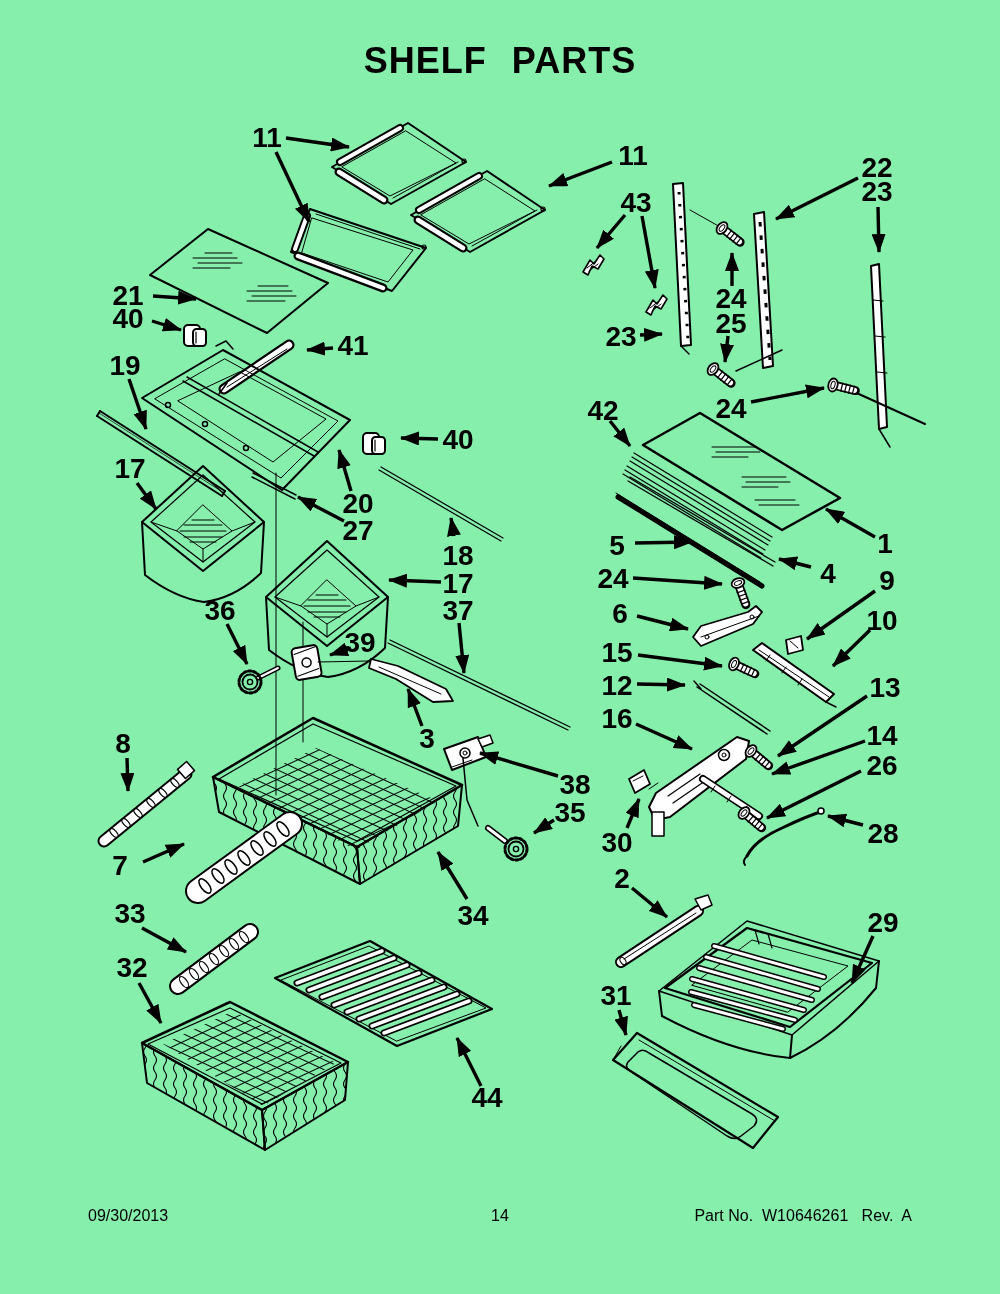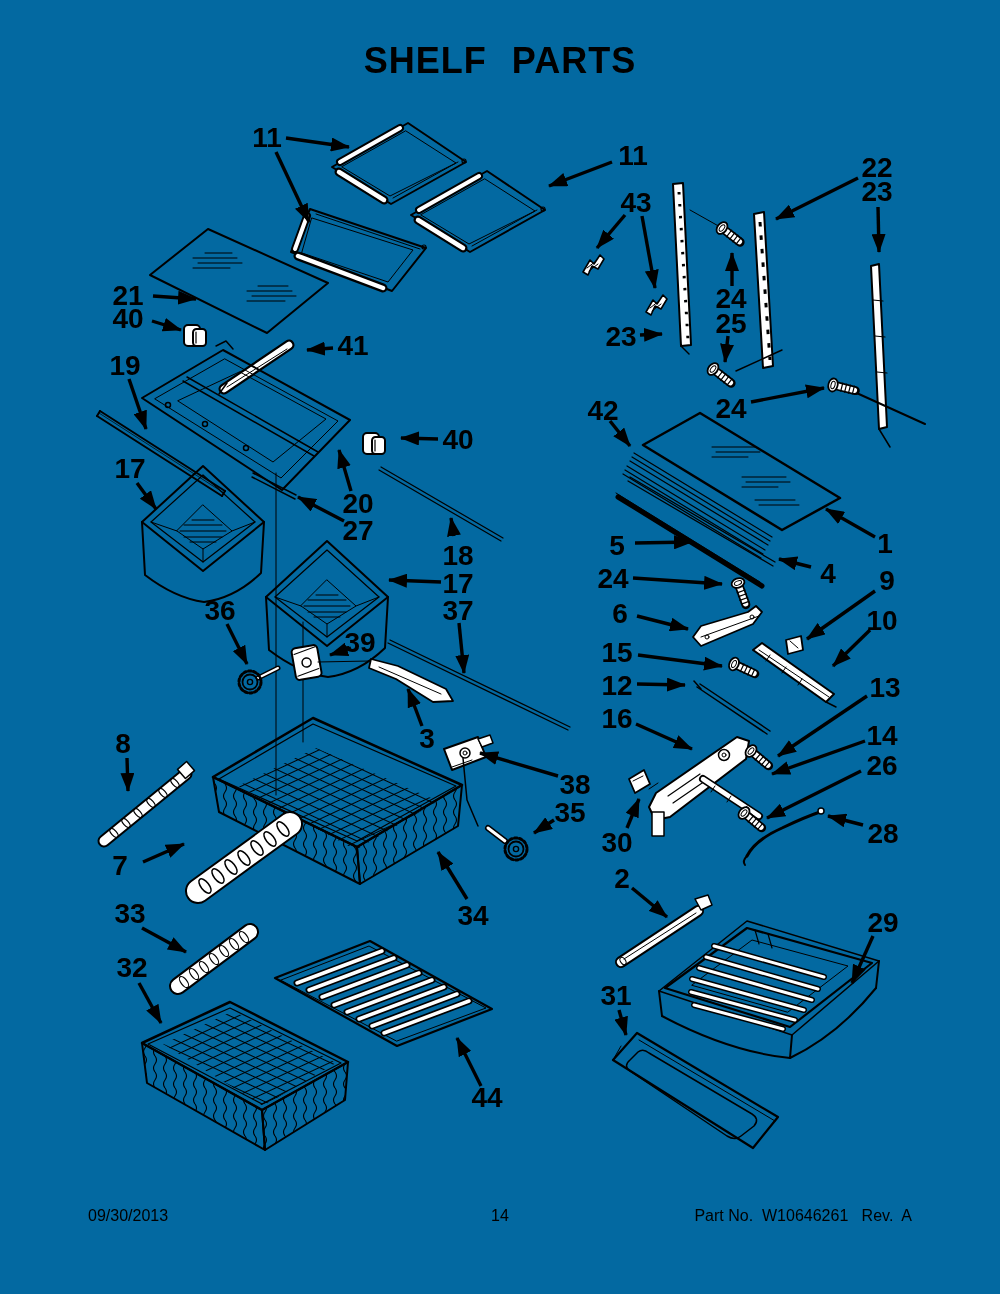--- a/index.html
+++ b/index.html
@@ -1,16 +1,16 @@
 <!DOCTYPE html>
 <html><head>
 <meta charset="utf-8">
 <style>
   html,body{margin:0;padding:0;background:#e8e8e8;}
-  #page{position:relative;width:1000px;height:1294px;background:#0369a1;margin:0 auto;overflow:hidden;}
+  #page{position:relative;width:1000px;height:1294px;background:#86efac;margin:0 auto;overflow:hidden;}
   svg{display:block;}
   .title{font:700 36px "Liberation Sans",sans-serif;fill:#000;text-anchor:middle;letter-spacing:1px;word-spacing:14px;}
   .callout{font:700 28px "Liberation Sans",sans-serif;fill:#000;stroke:none;text-anchor:middle;dominant-baseline:central;}
   .leader{stroke:#000;stroke-width:3.4;fill:none;}
   .foot{font:400 16px "Liberation Sans",sans-serif;fill:#000;white-space:pre;}
 </style>
 </head>
 <body>
 
 <div id="page">

